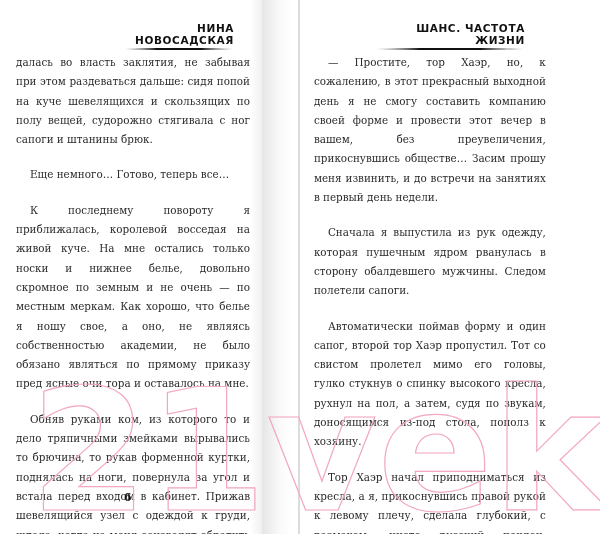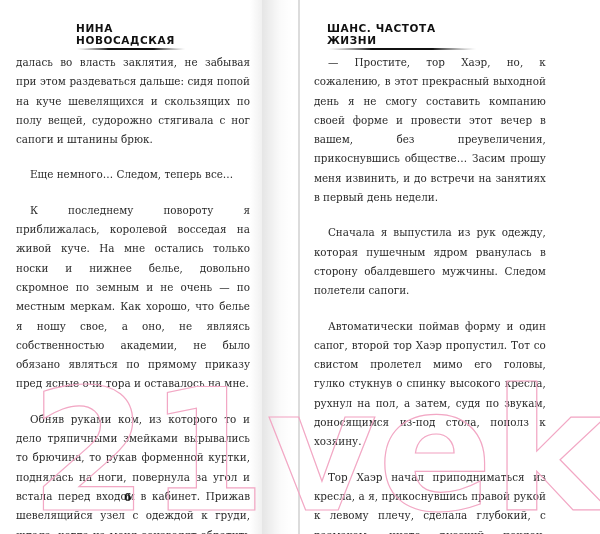--- a/index.html
+++ b/index.html
@@ -16,24 +16,25 @@
   .gutter-left {
     position: absolute; top: 0; right: 0; width: 12px; height: 100%;
     background: linear-gradient(to right, rgba(0,0,0,0) 0%, rgba(0,0,0,0.06) 100%);
   }
   .gutter-right {
     position: absolute; top: 0; left: 0; width: 30px; height: 100%;
     background: linear-gradient(to right, rgba(0,0,0,0.10) 0%, rgba(0,0,0,0.02) 60%, rgba(0,0,0,0) 100%);
   }
   .gutter-line { position: absolute; top: 0; left: 298px; width: 2px; height: 100%; background: #dcdcdc; }
   .running-head {
-    position: absolute; top: 22px; text-align: left;
+    position: absolute; top: 22px; text-align: right;
     font-family: "DejaVu Sans", "Liberation Sans", sans-serif;
     font-weight: bold; font-size: 10.5px; letter-spacing: 0.6px; color: #111;
     text-transform: uppercase;
+    margin-left: 48px;
   }
   .page-left .running-head { left: 76px; width: 110px; }
   .page-right .running-head { left: 65px; width: 150px; }
   .head-rule {
     display: block; margin: 2px auto 0; height: 2px; width: 100%;
     background: linear-gradient(to right, rgba(0,0,0,0) 0%, #111 30%, #111 70%, rgba(0,0,0,0) 100%);
     border-radius: 50%;
   }
   .text-block {
     position: absolute; top: 37px;
@@ -60,21 +61,21 @@
 <body>
 
 <div class="spread">
   <div class="page page-left">
     <div class="running-head">
       <span>Нина Новосадская</span>
       <span class="head-rule"></span>
     </div>
     <div class="text-block">
       <p>далась во власть заклятия, не забывая при этом раздеваться дальше: сидя попой на куче шевелящихся и скользящих по полу вещей, судорожно стягивала с ног сапоги и штанины брюк.</p>
-      <p class="indent">Еще немного… Следом, теперь все…</p>
+      <p class="indent">Еще немного… Готово, теперь все…</p>
       <p class="indent">К последнему повороту я приближалась, королевой восседая на живой куче. На мне остались только носки и нижнее белье, довольно скромное по земным и не очень — по местным меркам. Как хорошо, что белье я ношу свое, а оно, не являясь собственностью академии, не было обязано являться по прямому приказу пред ясные очи тора и оставалось на мне.</p>
       <p class="indent">Обняв руками ком, из которого то и дело тряпичными змейками вырывались то брючина, то рукав форменной куртки, поднялась на ноги, повернула за угол и встала перед входом в кабинет. Прижав шевелящийся узел с одеждой к груди, ждала, когда на меня соизволят обратить внимание. Ректор сидел за широким столом лицом к открытой настежь двери и, склонившись, изучал разложенные перед ним документы. Свой форменный сюртук Эллор снял, оставшись в белой рубашке.</p>
 
     </div>
     <div class="page-number">6</div>
     <div class="gutter-left"></div>
   </div>
 
   <div class="page page-right">
     <div class="gutter-right"></div>

